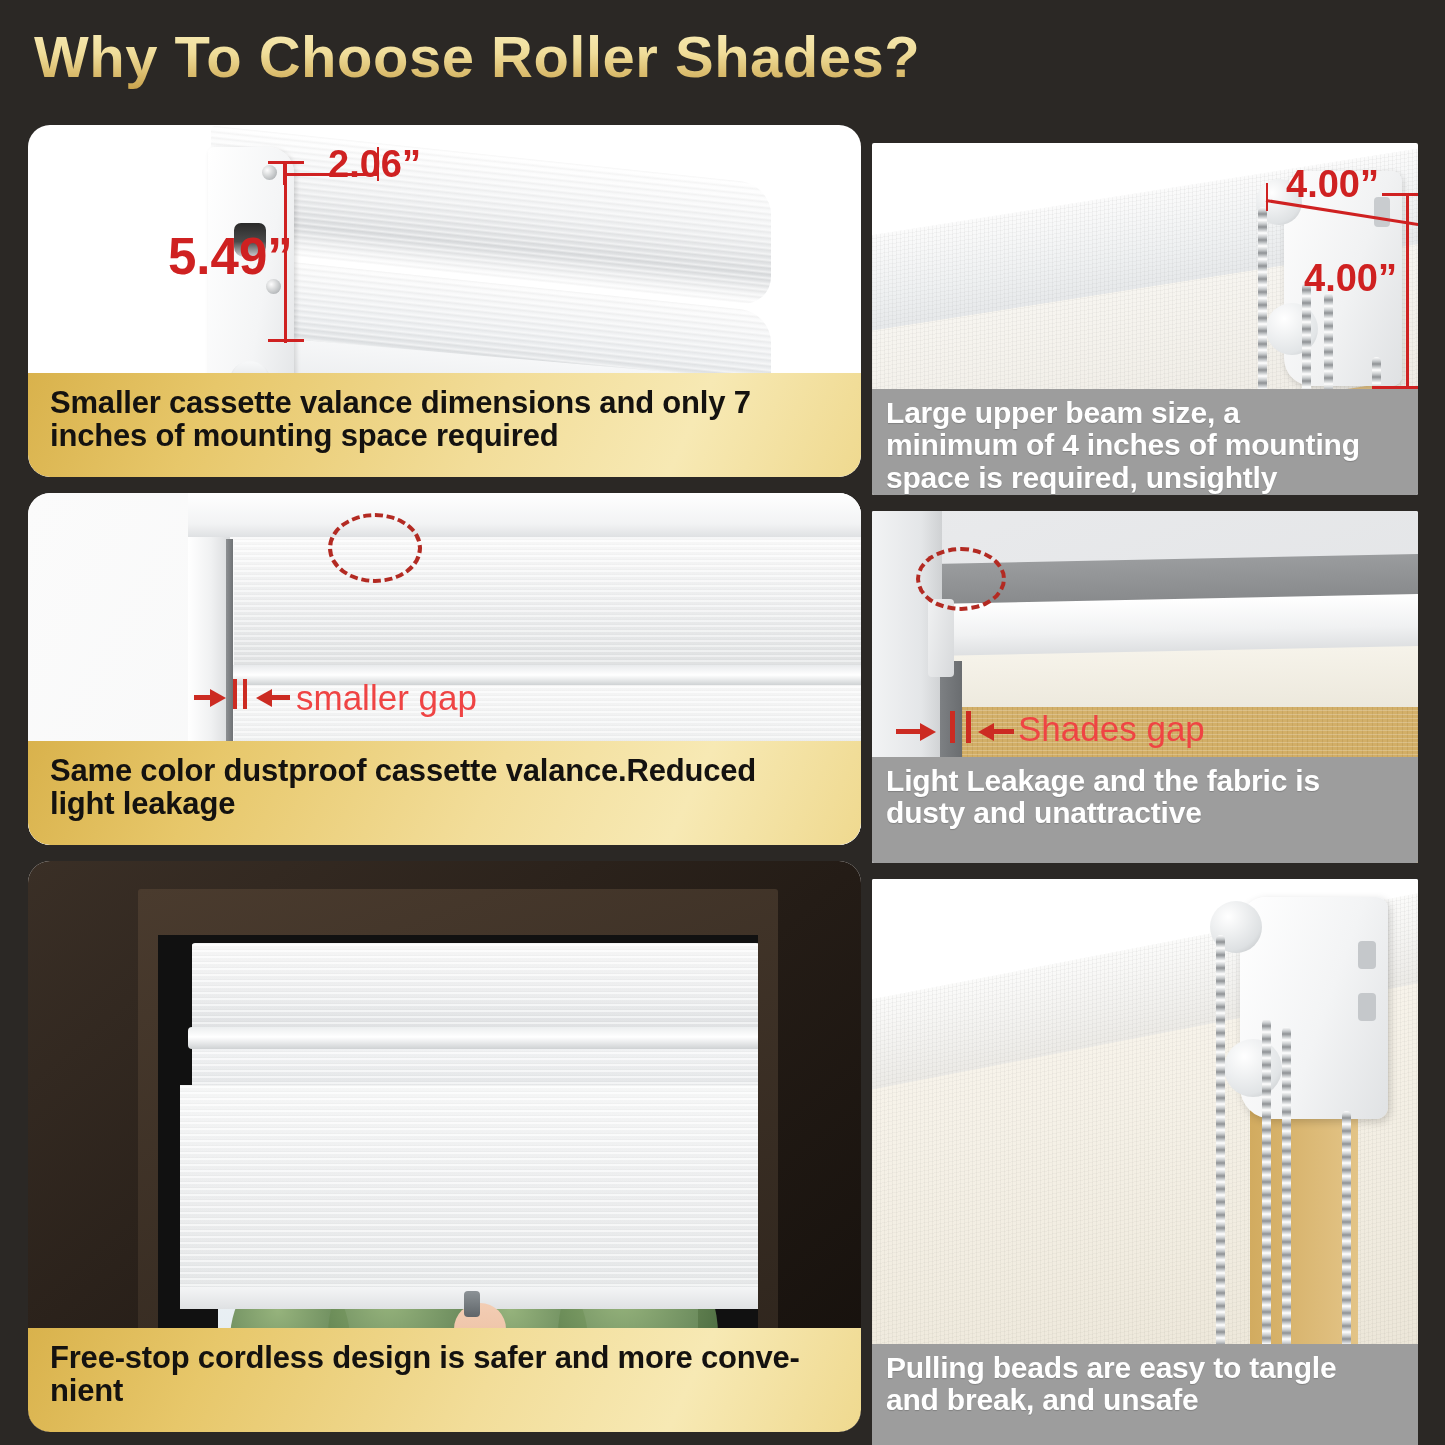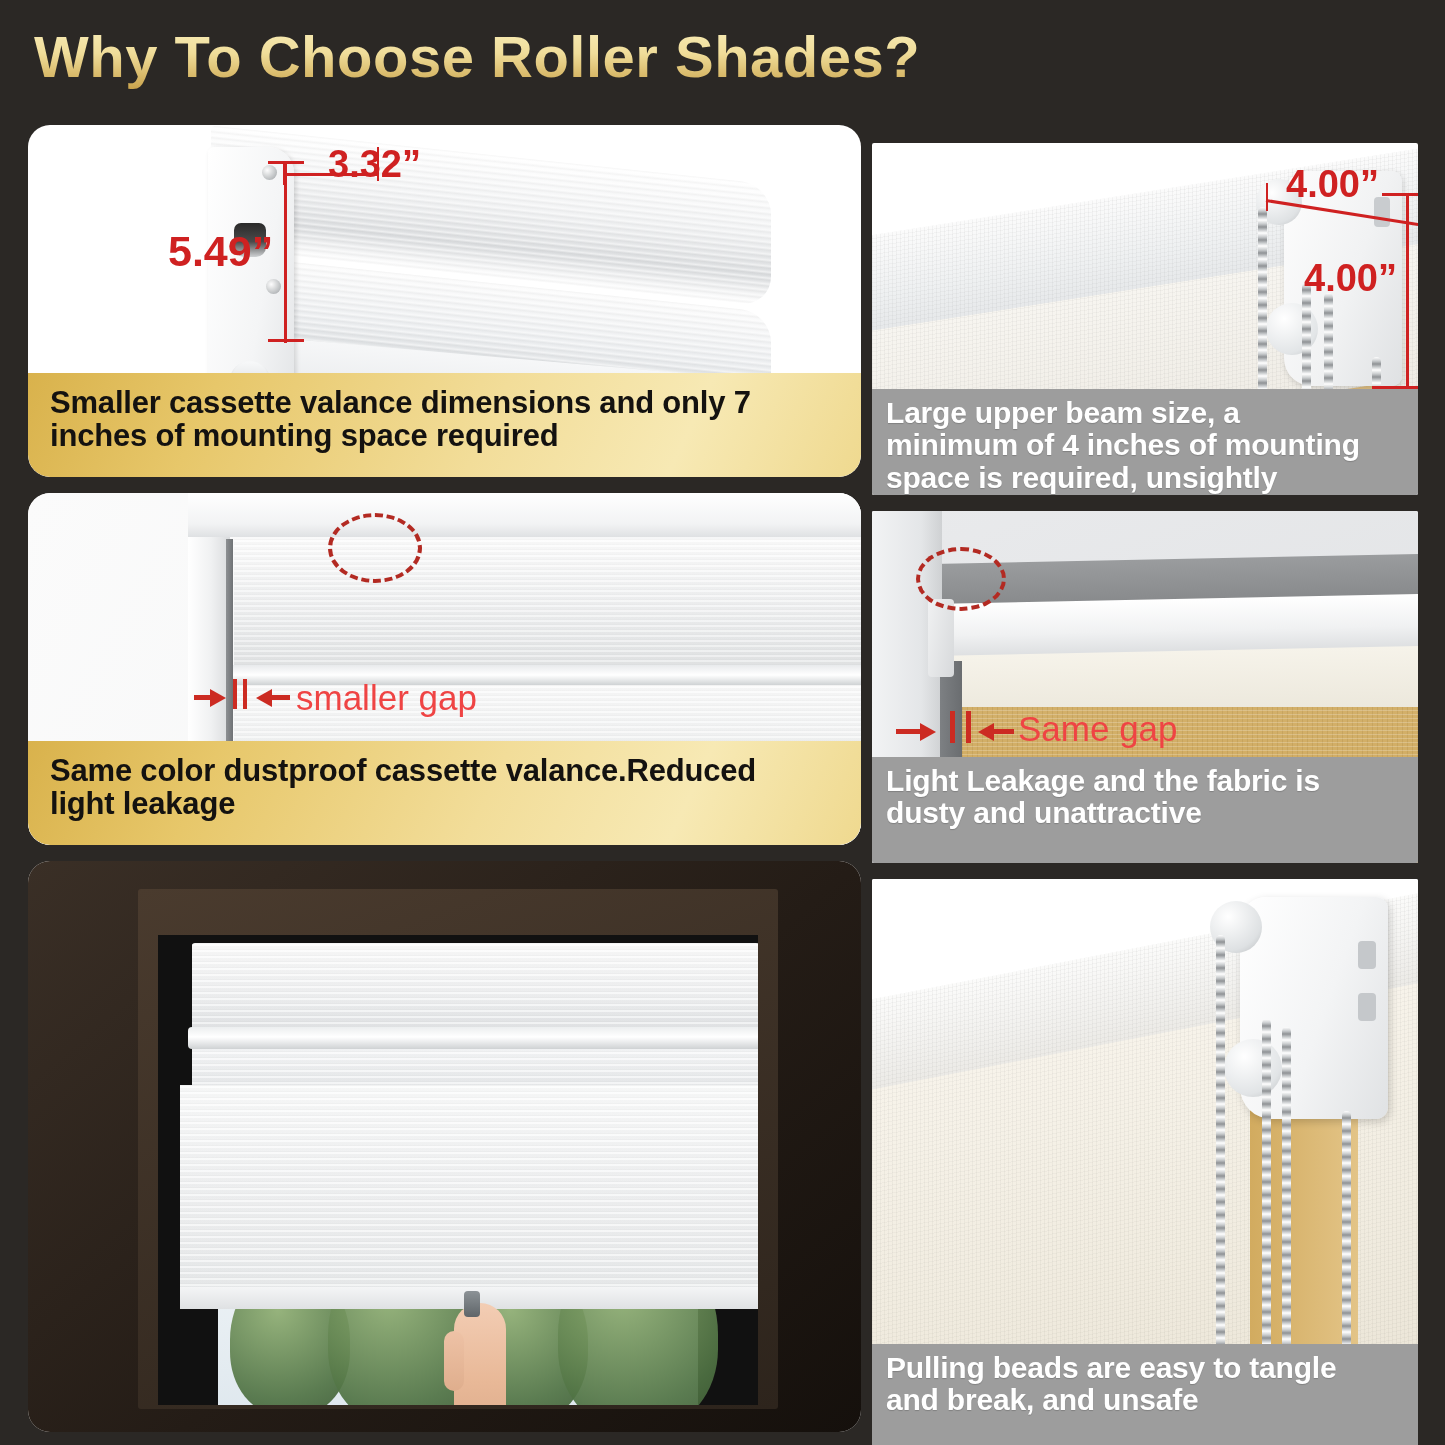--- a/index.html
+++ b/index.html
@@ -561,26 +561,26 @@
       <div class="p1-cap">
         <div class="p1-cap-slot"></div>
         <div class="p1-screw" style="left:54px;top:18px;"></div>
         <div class="p1-screw" style="left:58px;top:132px;"></div>
         <div class="p1-knob"></div>
       </div>
 
       <div class="dim-line" style="left:255px;top:38px;width:2px;height:22px;"></div>
       <div class="dim-line" style="left:255px;top:48px;width:96px;height:3px;"></div>
       <div class="dim-line" style="left:349px;top:22px;width:2px;height:34px;"></div>
-      <div class="dim-label" style="left:300px;top:18px;font-size:38px;">3.32”</div>
+      <div class="dim-label" style="left:300px;top:18px;font-size:38px;">2.06”</div>
 
       <div class="dim-line" style="left:256px;top:38px;width:3px;height:180px;"></div>
       <div class="dim-line" style="left:240px;top:36px;width:36px;height:3px;"></div>
       <div class="dim-line" style="left:240px;top:214px;width:36px;height:3px;"></div>
-      <div class="dim-label" style="left:140px;top:102px;font-size:43px;">5.49”</div>
+      <div class="dim-label" style="left:140px;top:102px;font-size:51px;">5.49”</div>
     </div>
     <div class="caption gold">
       <div class="caption-text">Smaller cassette valance dimensions and only 7
 inches of mounting space required</div>
     </div>
   </div>
 
   <div class="panel right row1">
     <div class="photo">
       <div class="p2-fabric-top">
@@ -659,21 +659,21 @@
       <div class="p4-bracket-sm"></div>
 
       <div class="dash-ellipse" style="left:44px;top:36px;width:82px;height:56px;"></div>
 
       <div class="arrow-r" style="left:48px;top:212px;"></div>
       <div class="arrow-stem" style="left:24px;top:218px;width:26px;"></div>
       <div class="dim-line" style="left:78px;top:200px;width:5px;height:32px;background:#cc2b22;"></div>
       <div class="dim-line" style="left:94px;top:200px;width:5px;height:32px;background:#cc2b22;"></div>
       <div class="arrow-l" style="left:106px;top:212px;"></div>
       <div class="arrow-stem" style="left:122px;top:218px;width:20px;"></div>
-      <div class="gap-label" style="left:146px;top:198px;">Same gap</div>
+      <div class="gap-label" style="left:146px;top:198px;">Shades gap</div>
     </div>
     <div class="caption gray">
       <div class="caption-text">Light Leakage and the fabric is
 dusty and unattractive</div>
     </div>
   </div>
 
   <div class="panel left row3">
     <div class="photo">
       <div class="p5-room"></div>
@@ -694,20 +694,24 @@
             </div>
           <div class="p5-shade-body">
               <div class="p5-grain"></div>
             </div>
           <div class="p5-shade-hem"></div>
           <div class="p5-tassel"></div>
           <div class="p5-hand"></div>
           <div class="p5-thumb"></div>
         </div>
       </div>
+    </div>
+    <div class="caption gold">
+      <div class="caption-text">Free-stop cordless design is safer and more conve-
+nient</div>
     </div>
   </div>
 
   <div class="panel right row3">
     <div class="photo">
       <div class="p6-bg"></div>
       <div class="p6-fab-top">
           <div class="p2-weave"></div>
         </div>
       <div class="p6-tan"></div>

